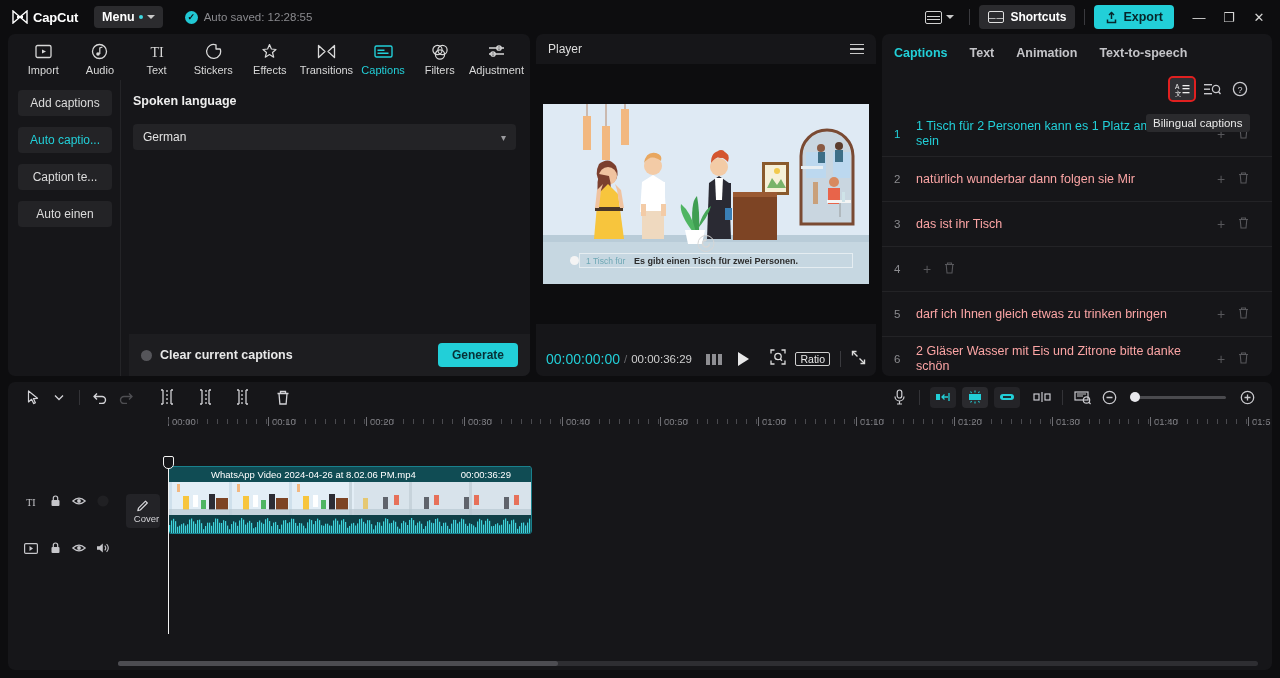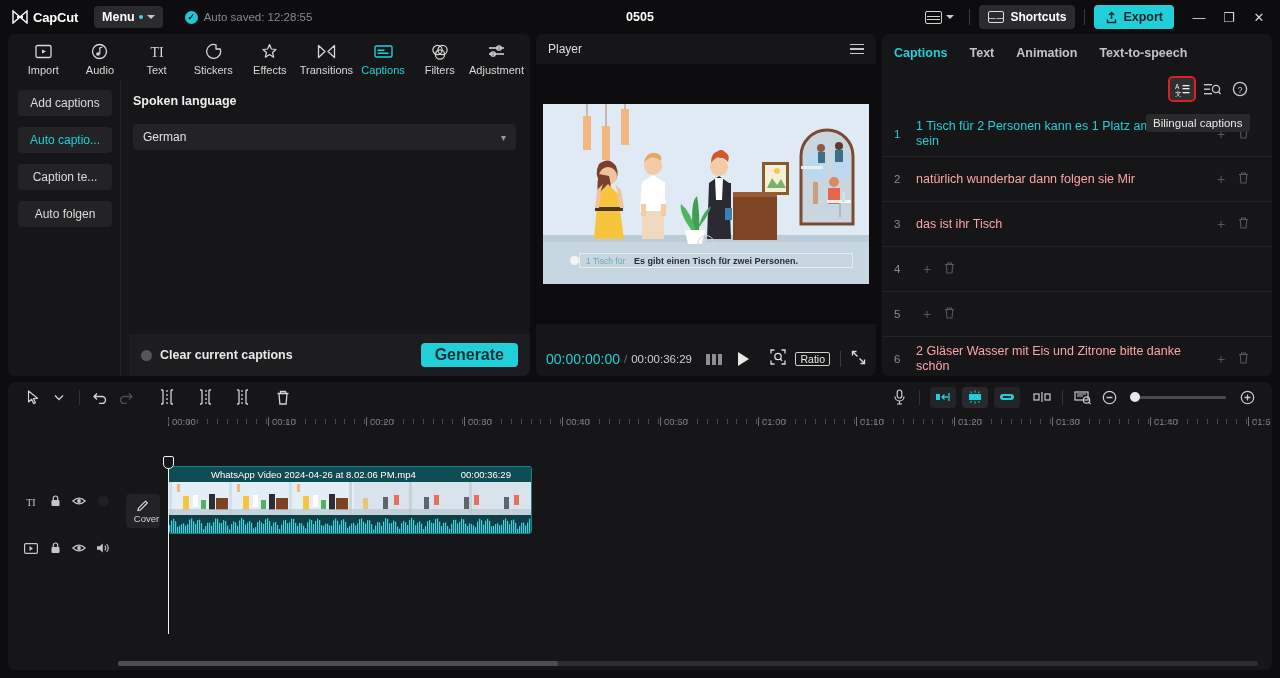--- a/index.html
+++ b/index.html
@@ -86,21 +86,21 @@
   }
   .select-caret { margin-left: auto; color: #9a9a9e; font-size: 10px; }
   .panel-footer {
     position: absolute; left: 121px; right: 0; bottom: 0; height: 42px;
     background: #1d1d20; display: flex; align-items: center; padding: 0 12px;
   }
   .chk { width: 11px; height: 11px; border-radius: 50%; background: #55555a; margin-right: 8px; cursor: pointer; }
   .chk-lbl { font-size: 12.5px; font-weight: bold; color: #e8e8e8; }
   .gen-btn {
     margin-left: auto; height: 23px; padding: 12px 14px; background: #22cfd8; border-radius: 4px;
-    font-size: 16px; font-weight: bold; color: #073036; display: flex; align-items: center; cursor: pointer;
+    font-size: 12px; font-weight: bold; color: #073036; display: flex; align-items: center; cursor: pointer;
   }
 
   
   .player-panel {
     position: absolute; left: 536px; top: 34px; width: 340px; height: 342px;
     background: #161619; border-radius: 7px; overflow: hidden;
   }
   .player-head { height: 30px; display: flex; align-items: center; padding: 0 12px; }
   .player-head .ttl { font-size: 12px; color: #dedede; }
   .burger { margin-left: auto; display: flex; flex-direction: column; gap: 3px; cursor: pointer; }
@@ -230,21 +230,20 @@
     </div>
     <div class="menu-btn">
       <span>Menu</span>
       <span class="menu-dot"></span>
       <span class="caret"></span>
     </div>
     <div class="autosave">
       <span class="check-circle">✓</span>
       <span>Auto saved: 12:28:55</span>
     </div>
-    <div class="proj-title">0505</div>
     <div class="tb-right">
       <div class="kb-btn">
         <span class="kb-ico"></span>
         <span class="caret"></span>
       </div>
       <span class="vdiv"></span>
       <div class="shortcuts-btn">
         <span class="sc-ico">
             <span>——</span>
           </span>
@@ -350,21 +349,21 @@
         </span>
         <span class="nt-lbl">Adjustment</span>
       </div>
     </div>
 
     <div class="panel-body">
       <div class="side-list">
         <div class="side-item">Add captions</div>
         <div class="side-item active">Auto captio...</div>
         <div class="side-item">Caption te...</div>
-        <div class="side-item">Auto folgen</div>
+        <div class="side-item">Auto einen</div>
       </div>
       <div class="form-area">
         <div class="field-label">Spoken language</div>
         <div class="select-box">
           <span>German</span>
           <span class="select-caret">▾</span>
         </div>
       </div>
       <div class="panel-footer">
         <span class="chk"></span>
@@ -563,20 +562,21 @@
         <span class="cap-num">4</span>
         <span class="cap-act">+</span>
         <span class="cap-act">
           <svg width="11" height="12" viewBox="0 0 11 12">
               <path d="M1 2.5 H10 M3.5 2.5 V1 H7.5 V2.5 M2.2 2.5 L3 11 H8 L8.8 2.5" fill="none" stroke="#57575b" stroke-width="1.1"></path>
             </svg>
         </span>
       </div>
       <div class="cap-row">
         <span class="cap-num">5</span>
+        <span class="cap-txt">darf ich Ihnen gleich etwas zu trinken bringen</span>
         <span class="cap-act">+</span>
         <span class="cap-act">
           <svg width="11" height="12" viewBox="0 0 11 12">
               <path d="M1 2.5 H10 M3.5 2.5 V1 H7.5 V2.5 M2.2 2.5 L3 11 H8 L8.8 2.5" fill="none" stroke="#57575b" stroke-width="1.1"></path>
             </svg>
         </span>
       </div>
       <div class="cap-row">
         <span class="cap-num">6</span>
         <span class="cap-txt">2 Gläser Wasser mit Eis und Zitrone bitte danke schön</span>

